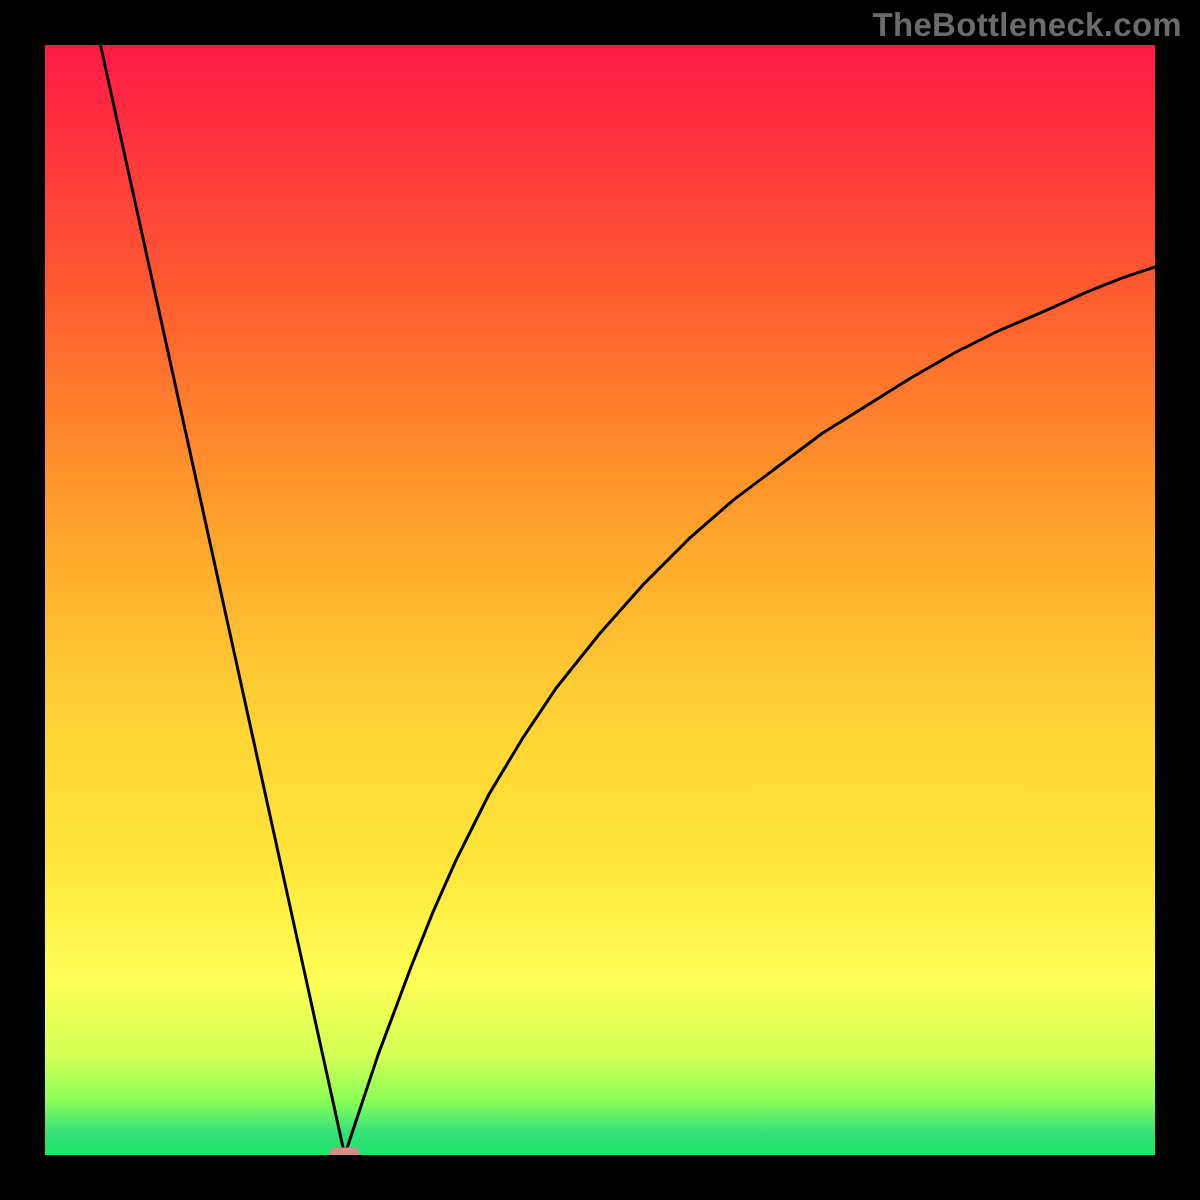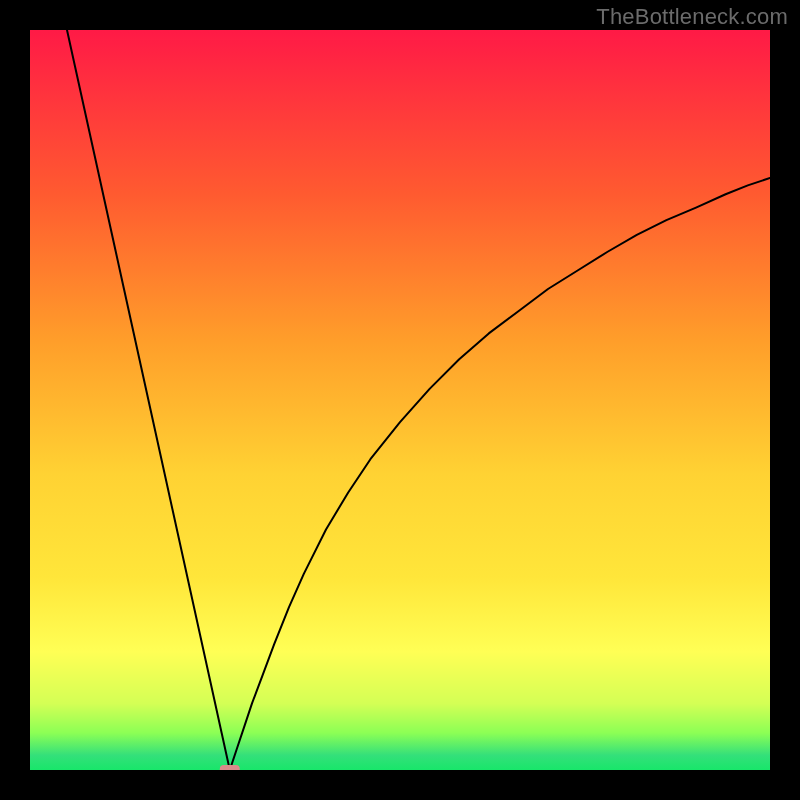--- a/index.html
+++ b/index.html
@@ -16,21 +16,21 @@
     width: 800px;
     height: 800px;
     background: #000;
   }
   .watermark {
     position: absolute;
     top: 4px;
     right: 12px;
     color: #6b6b6b;
     font-size: 22px;
-    font-weight: 400;
+    font-weight: 700;
     letter-spacing: 0.2px;
     z-index: 5;
   }
   .plot-wrapper {
     position: absolute;
     left: 30px;
     top: 30px;
     width: 740px;
     height: 740px;
   }

